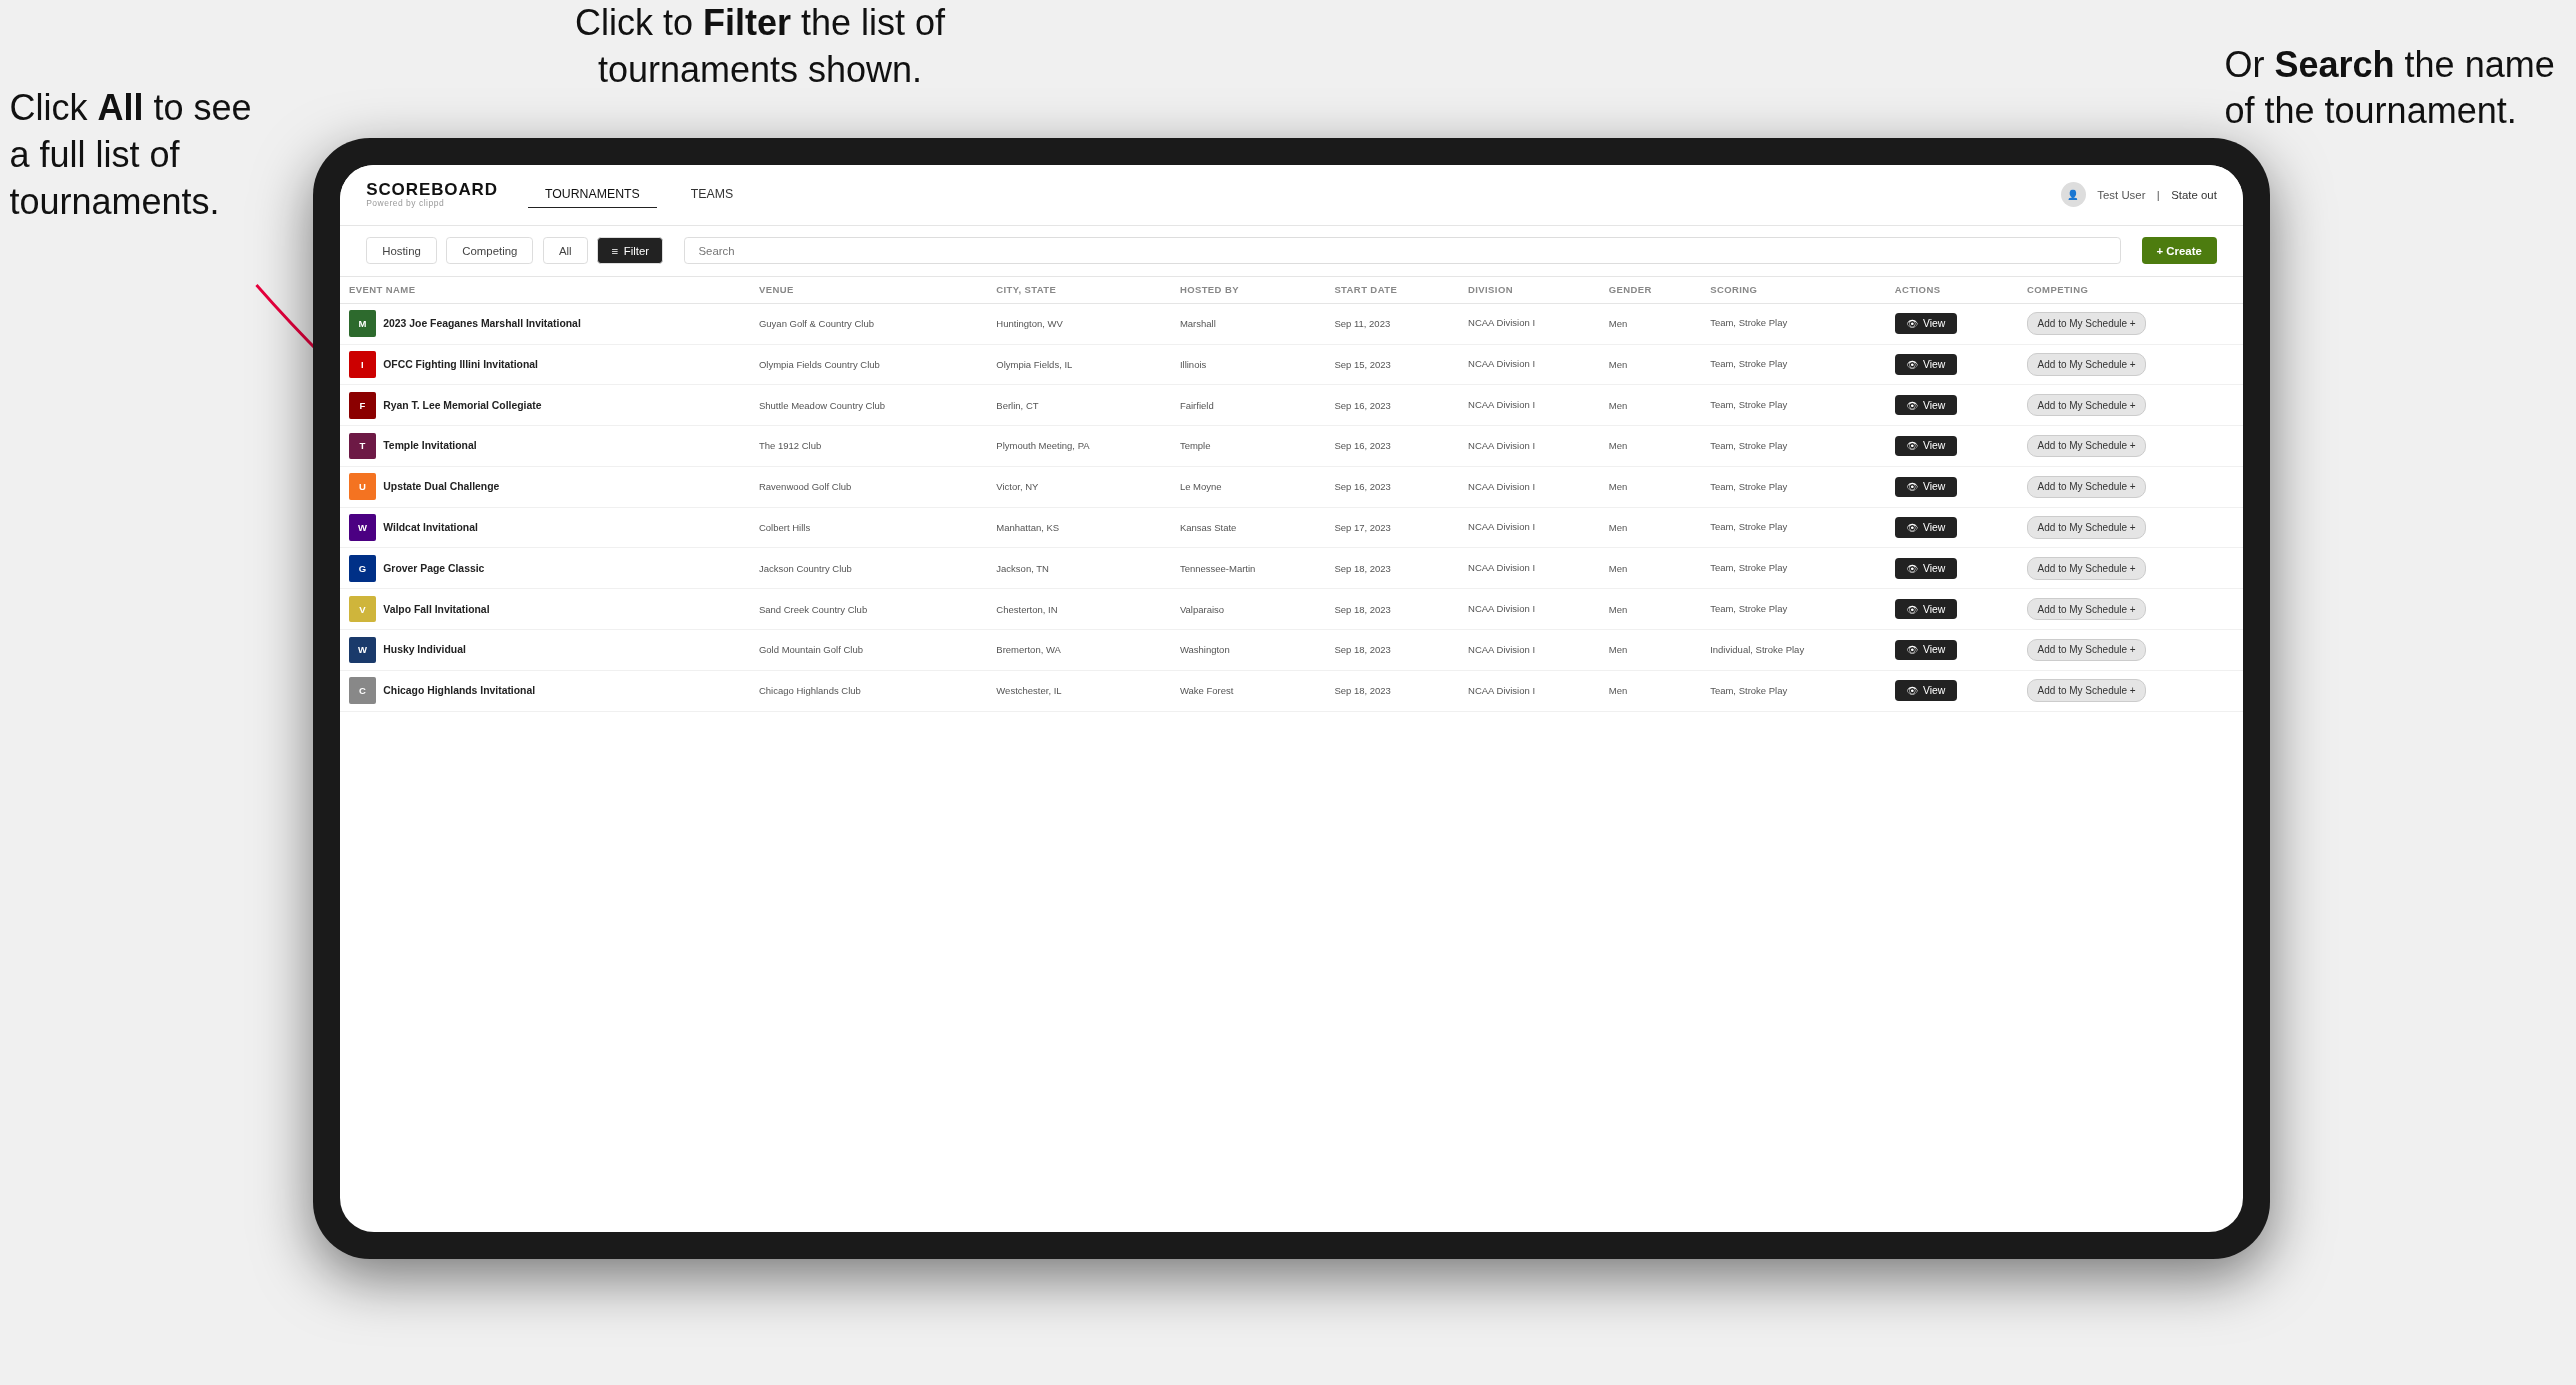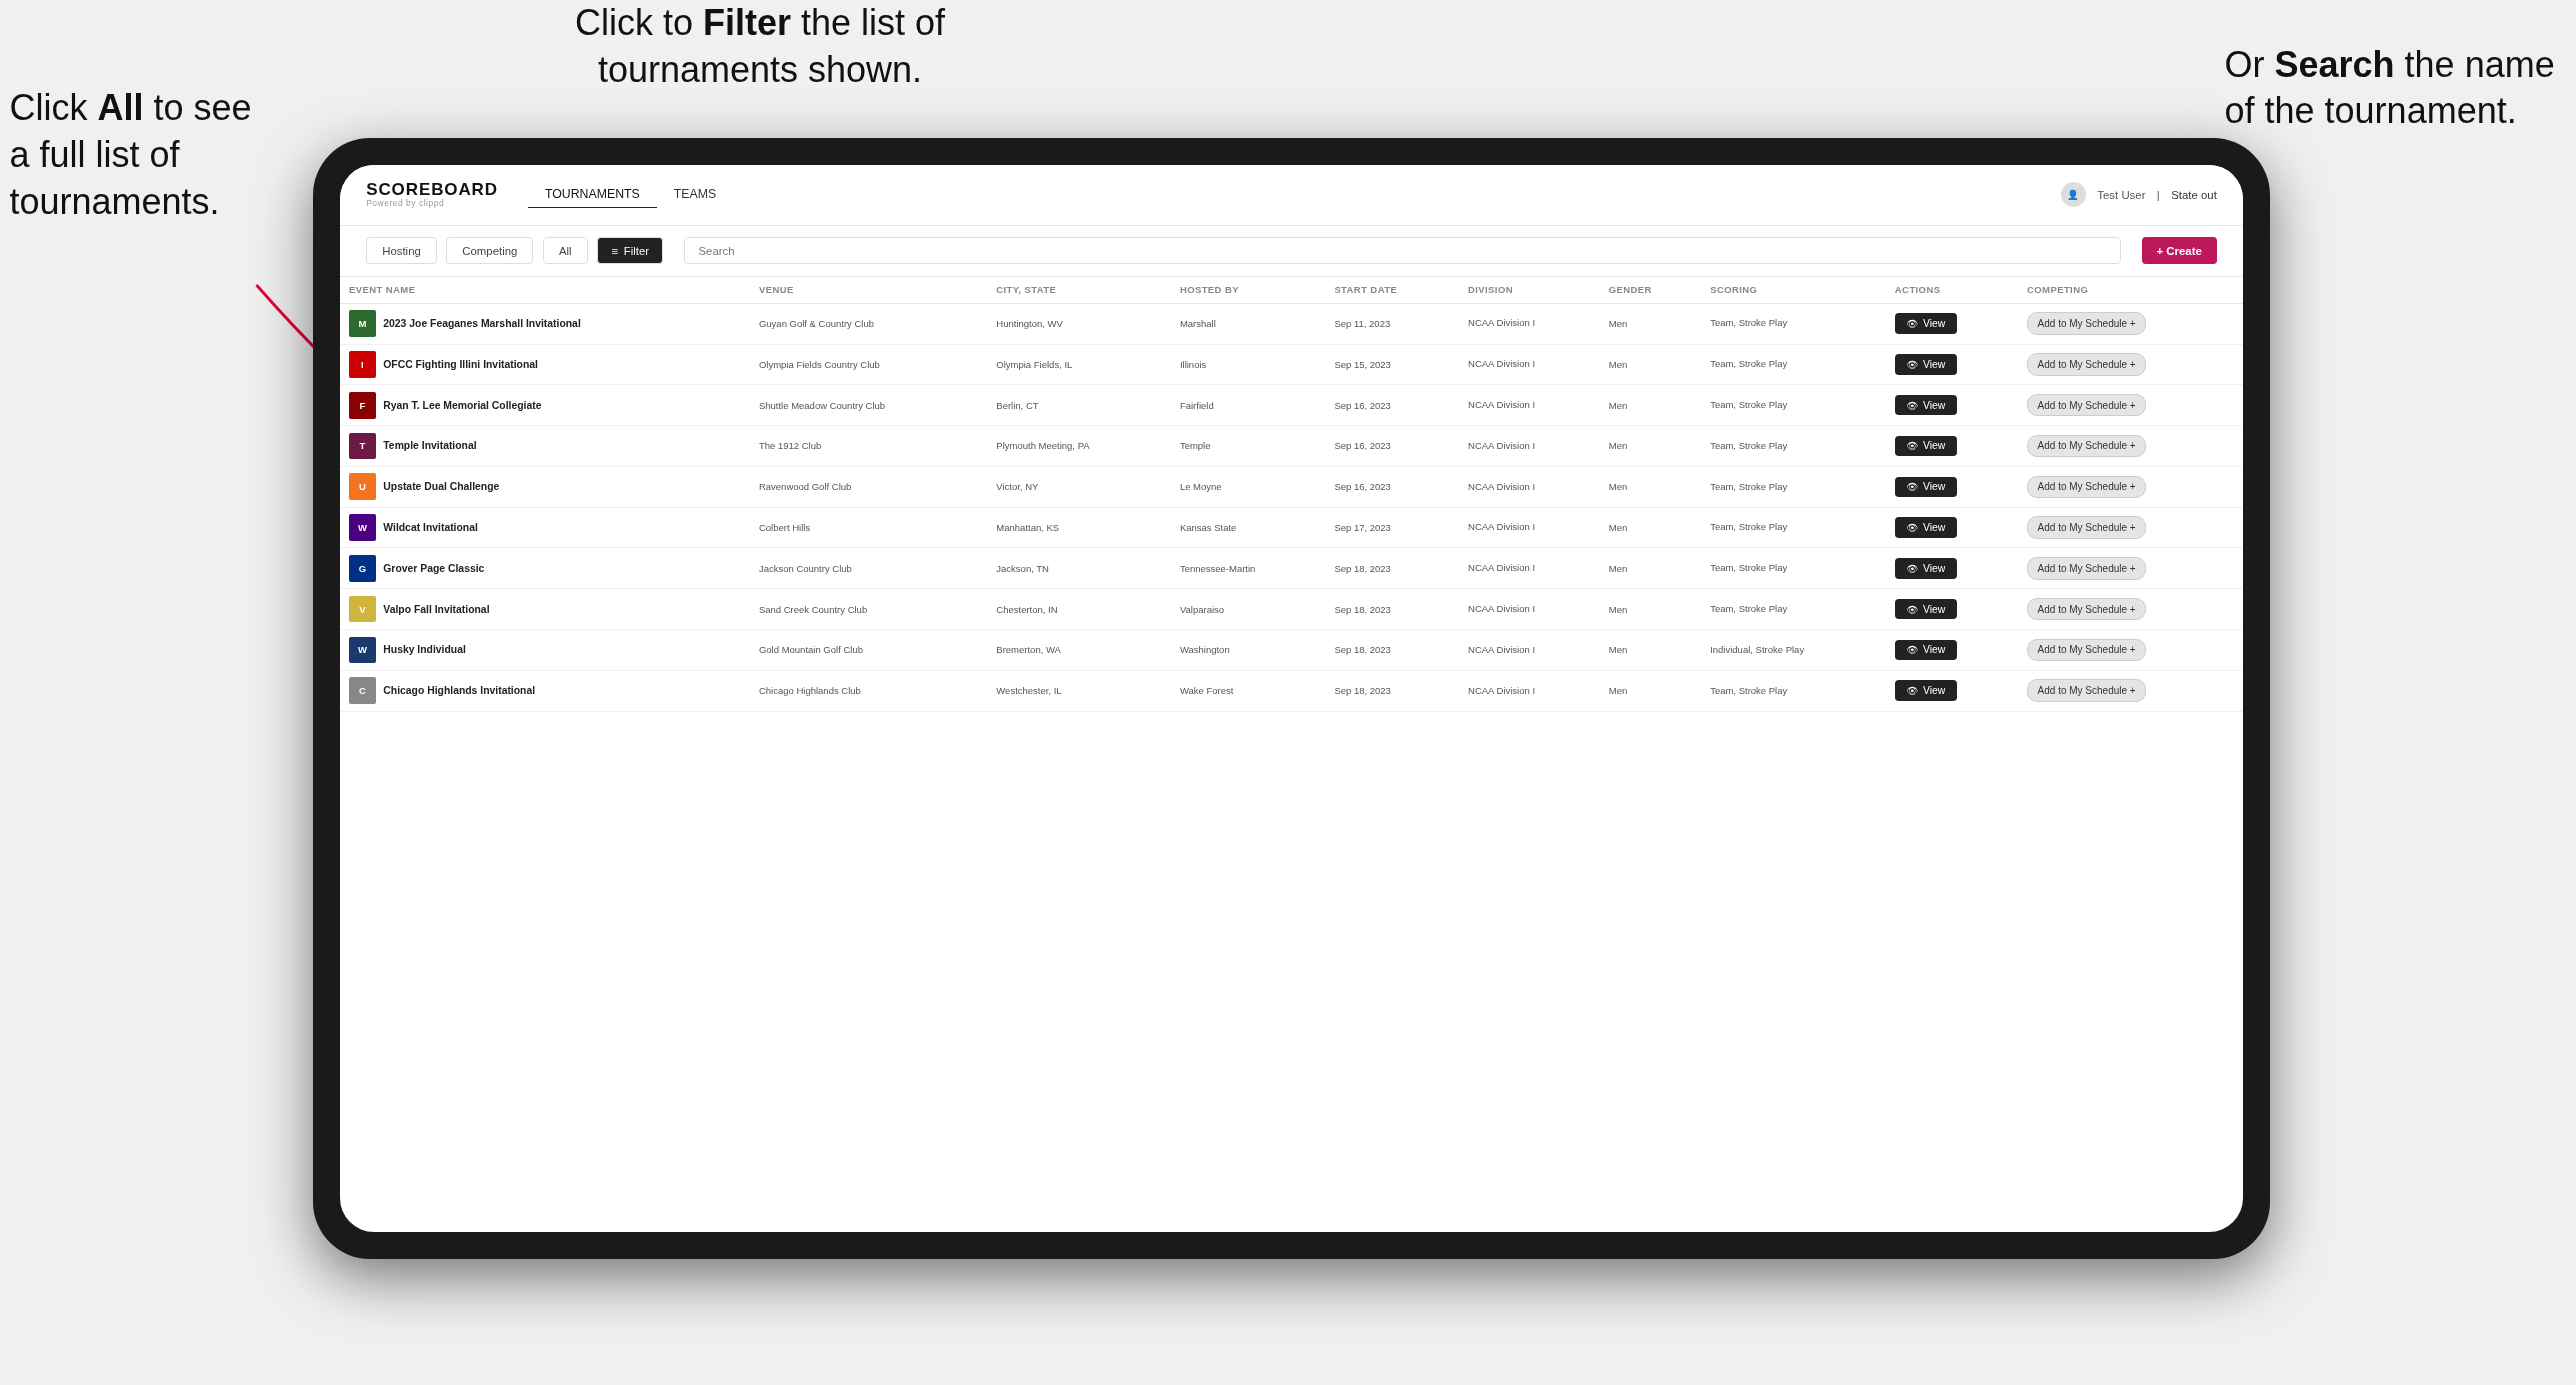--- a/index.html
+++ b/index.html
@@ -85,21 +85,21 @@
       letter-spacing: 0.9px;
       line-height: 1;
     }
     .logo-sub {
       font-size: 8.5px;
       color: #999;
       letter-spacing: 0.5px;
     }
     .nav-tabs {
       display: flex;
-      gap: 0;
+      gap: 17px;
       margin-right: auto;
     }
     .nav-tab {
       padding: 5.7px 17px;
       font-size: 12.3px;
       color: #333;
       cursor: pointer;
       font-weight: 500;
       border-bottom: 1.9px solid transparent;
     }
@@ -163,21 +163,21 @@
       width: 100%;
       padding: 6.6px 13.3px;
       border: 0.9px solid #ddd;
       border-radius: 3.8px;
       font-size: 11.4px;
       color: #aaa;
       outline: none;
     }
     .create-btn {
       padding: 6.6px 15px;
-      background: #be185d;
+      background: #4d7c0f;
       color: #fff;
       border: none;
       border-radius: 3.8px;
       font-size: 11.4px;
       cursor: pointer;
       white-space: nowrap;
       font-weight: 600;
     }
 
     

